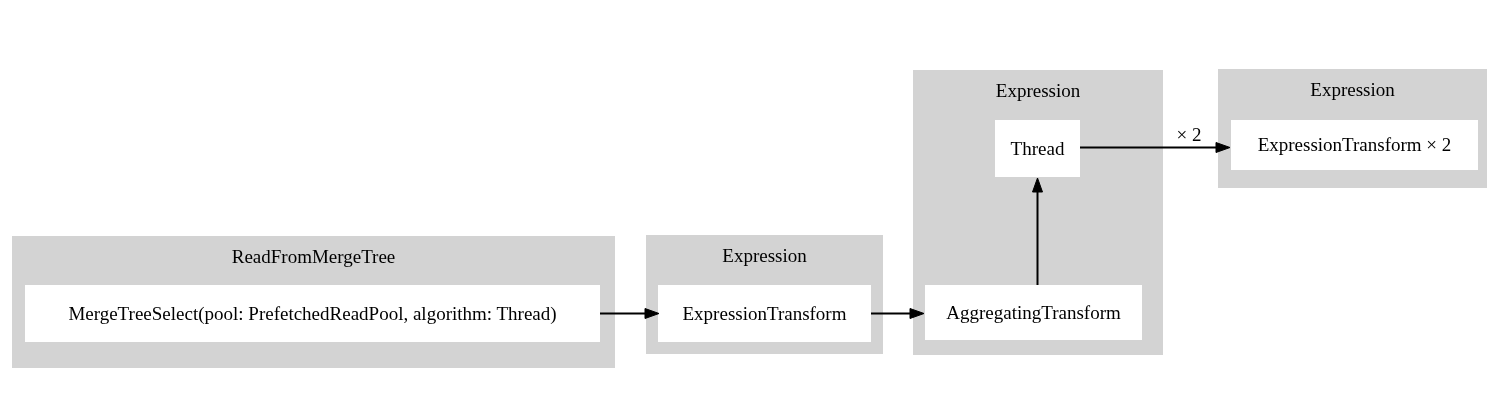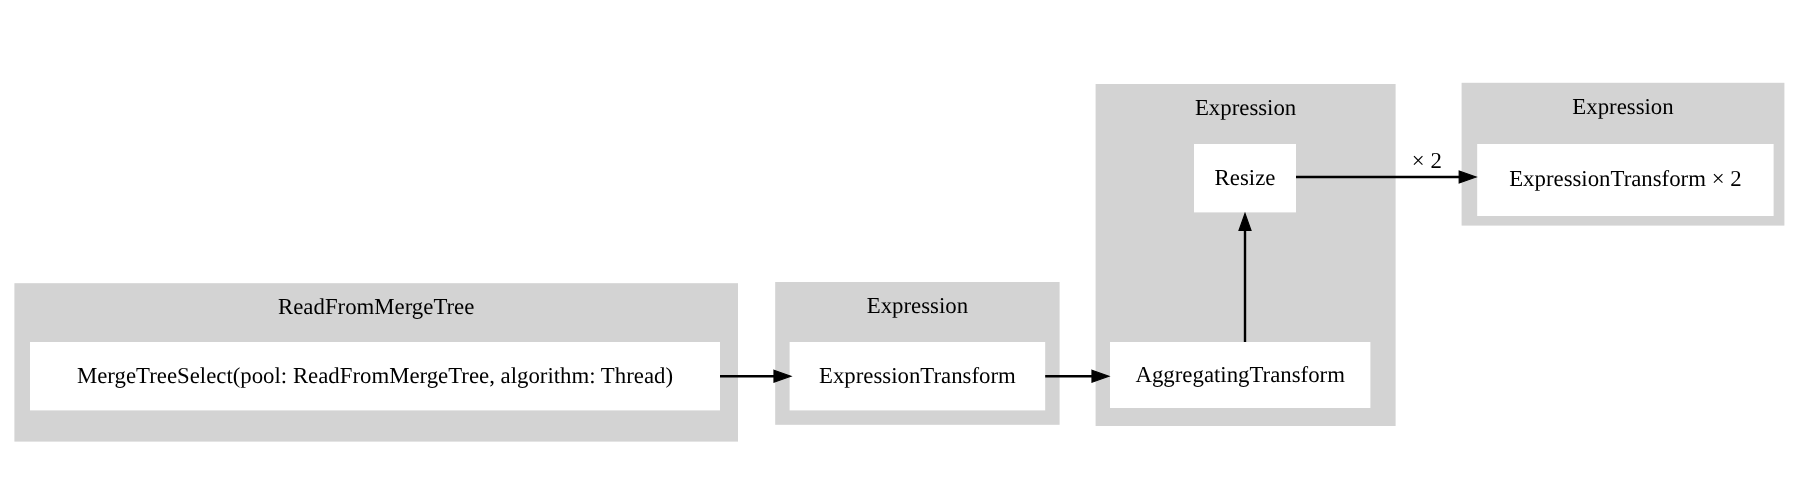--- a/index.html
+++ b/index.html
@@ -65,40 +65,40 @@
   .c-read   { left: 12px;   top: 236px; width: 603px; height: 132px; }
   .c-expr1  { left: 646px;  top: 235px; width: 237px; height: 119px; }
   .c-aggr   { left: 913px;  top: 70px;  width: 250px; height: 285px; }
   .c-expr2  { left: 1218px; top: 69px;  width: 269px; height: 119px; }
 
   
   .n-merge  { left: 13px; top: 49px;  width: 575px; height: 57px; }
   .n-expr1  { left: 12px; top: 50px;  width: 213px; height: 57px; text-align: right; }
   .n-resize { left: 82px; top: 50px;  width: 85px;  height: 57px; }
   .n-aggtr  { left: 12px; top: 215px; width: 217px; height: 55px; }
-  .n-expr2  { left: 13px; top: 51px;  width: 247px; height: 60px; }
+  .n-expr2  { left: 13px; top: 51px;  width: 247px; height: 50px; }
 </style>
 </head>
 <body>
 
 <div class="canvas">
 
   <div class="cluster c-read">
     <div class="cluster-title">ReadFromMergeTree</div>
-    <div class="node n-merge">MergeTreeSelect(pool: ReadFromMergeTree, algorithm: Thread)</div>
+    <div class="node n-merge">MergeTreeSelect(pool: PrefetchedReadPool, algorithm: Thread)</div>
   </div>
 
   <div class="cluster c-expr1">
     <div class="cluster-title">Expression</div>
     <div class="node n-expr1">ExpressionTransform</div>
   </div>
 
   <div class="cluster c-aggr">
     <div class="cluster-title">Expression</div>
-    <div class="node n-resize">Resize</div>
+    <div class="node n-resize">Thread</div>
     <div class="node n-aggtr">AggregatingTransform</div>
   </div>
 
   <div class="cluster c-expr2">
     <div class="cluster-title">Expression</div>
     <div class="node n-expr2">ExpressionTransform × 2</div>
   </div>
 
   <svg class="edges" width="1502" height="410" viewBox="0 0 1502 410">
 

